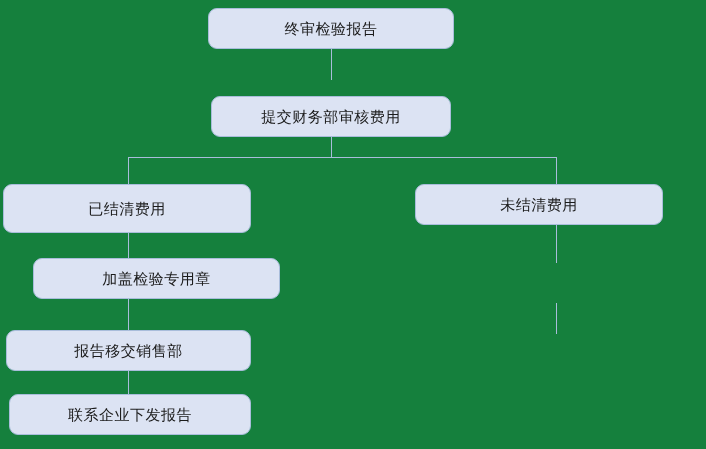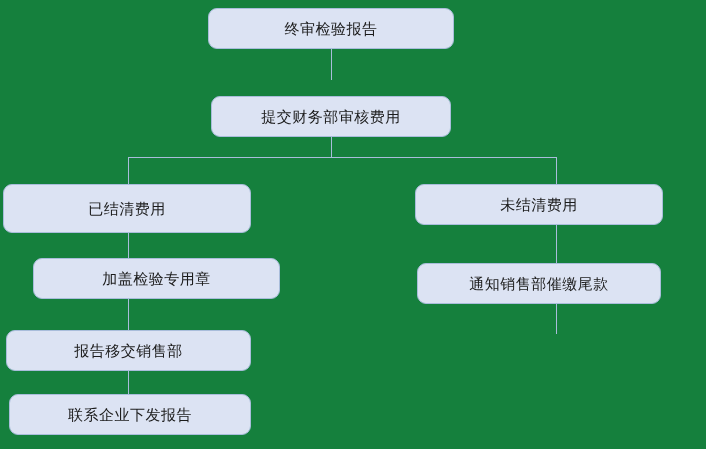--- a/index.html
+++ b/index.html
@@ -84,18 +84,15 @@
   </div>
 
   <div class="node" style="left:415px; top:184px; width:248px; height:41px;">
     <span class="label">未结清费用</span>
   </div>
 
   <div class="node" style="left:9px; top:394px; width:242px; height:41px;">
     <span class="label">联系企业下发报告</span>
   </div>
 
-  <div class="node" style="left:417px; top:263px; width:244px; height:41px;">
-    <span class="label">通知销售部催缴尾款</span>
-  </div>
 
 
 </div>
 
 </body></html>

